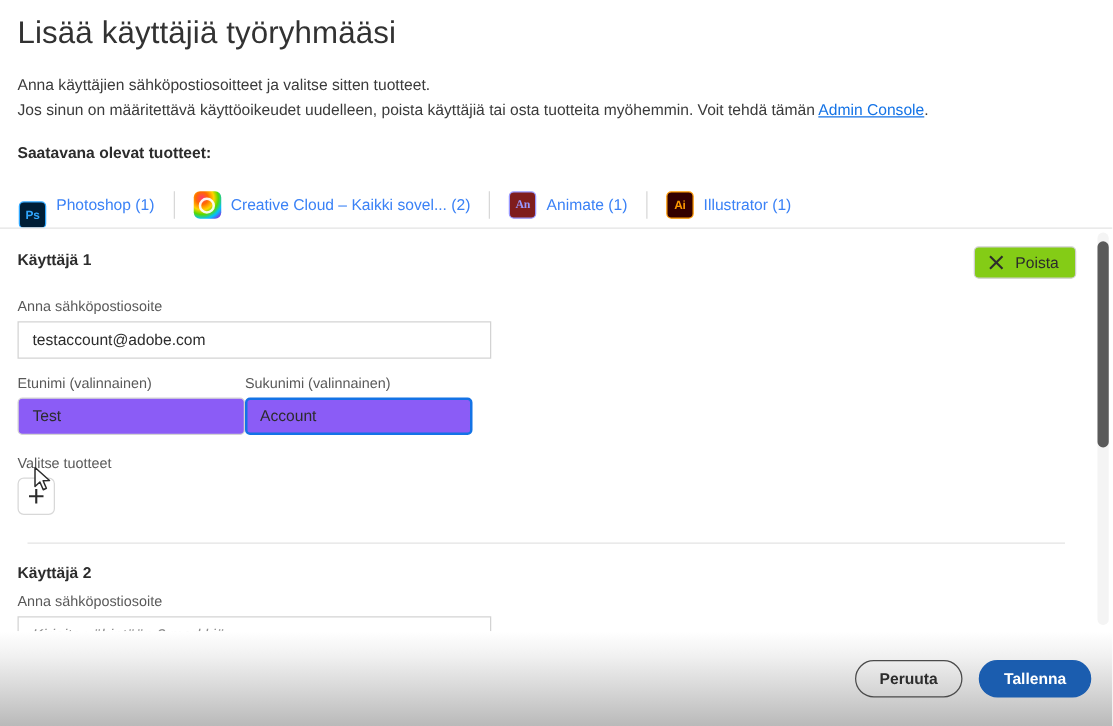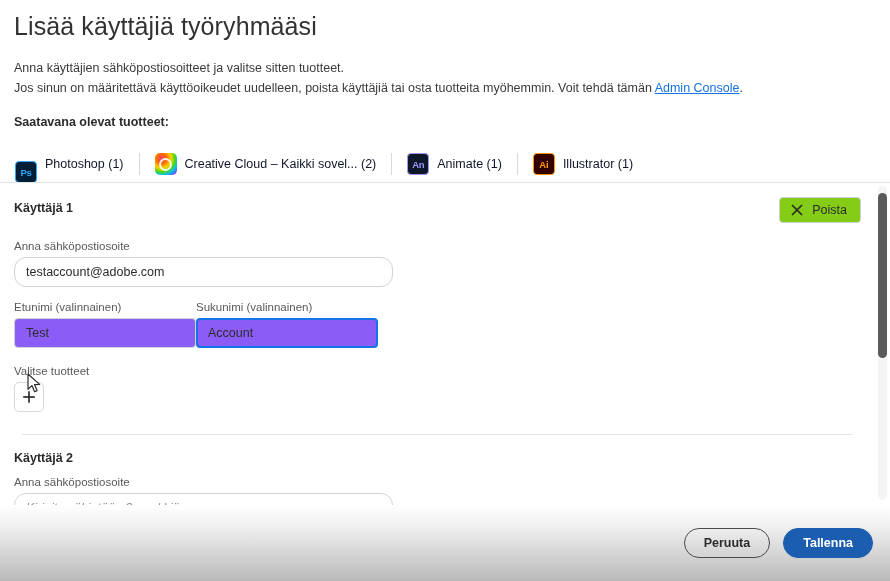--- a/index.html
+++ b/index.html
@@ -83,38 +83,38 @@
     flex-shrink: 0;
     display: flex;
     align-items: center;
     justify-content: center;
     font-size: 9.5px;
     font-weight: bold;
     letter-spacing: -0.2px;
   }
 
   .icon-ps { background: #001e36; color: #31a8ff; border: 1px solid #31a8ff; margin-top: 16px; }
-  .icon-an { background: #0f172a; color: #9999ff; border: 1px solid #9999ff; }
+  .icon-an { background: #7f1d1d; color: #9999ff; border: 1px solid #9999ff; font-family: Liberation Serif, serif; }
   .icon-ai { background: #330000; color: #ff9a00; border: 1px solid #ff9a00; }
   .icon-cc {
     background: radial-gradient(circle at 30% 25%, #ff3a6e 0%, #ff6a00 22%, #ffd400 42%, #57d900 58%, #00c2ff 74%, #8a2be2 92%);
     color: #fff;
     position: relative;
     border-radius: 5px;
   }
   .icon-cc .cc-glyph {
     width: 13px; height: 13px;
     border-radius: 50%;
     border: 2.2px solid rgba(255,255,255,0.92);
     box-sizing: border-box;
   }
 
   .chip-label {
     font-size: 12.5px;
-    color: #0f172a;
+    color: #3b82f6;
     white-space: nowrap;
   }
 
   
   .scroll-area {
     position: absolute;
     top: 182px;
     left: 0;
     right: 0;
     height: 323px;
@@ -158,21 +158,21 @@
     color: #595959;
     margin-bottom: 5px;
   }
 
   .email-group { margin-top: 17px; }
 
   .txt-input {
     width: 379px;
     height: 30px;
     border: 1px solid #d3d3d3;
-    border-radius: 12px;
+    border-radius: 0;
     background: #fff;
     font-family: "Liberation Sans", sans-serif;
     font-size: 12.5px;
     color: #2c2c2c;
     padding: 0 11px;
     outline: none;
   }
   .txt-input::placeholder { color: #8e8e8e; font-style: italic; }
 
   .name-row {

